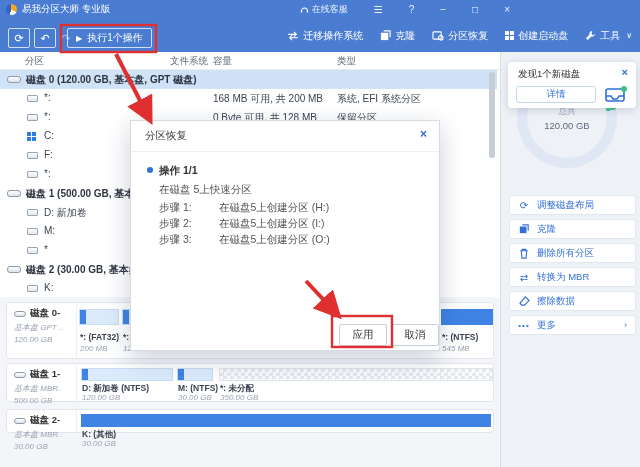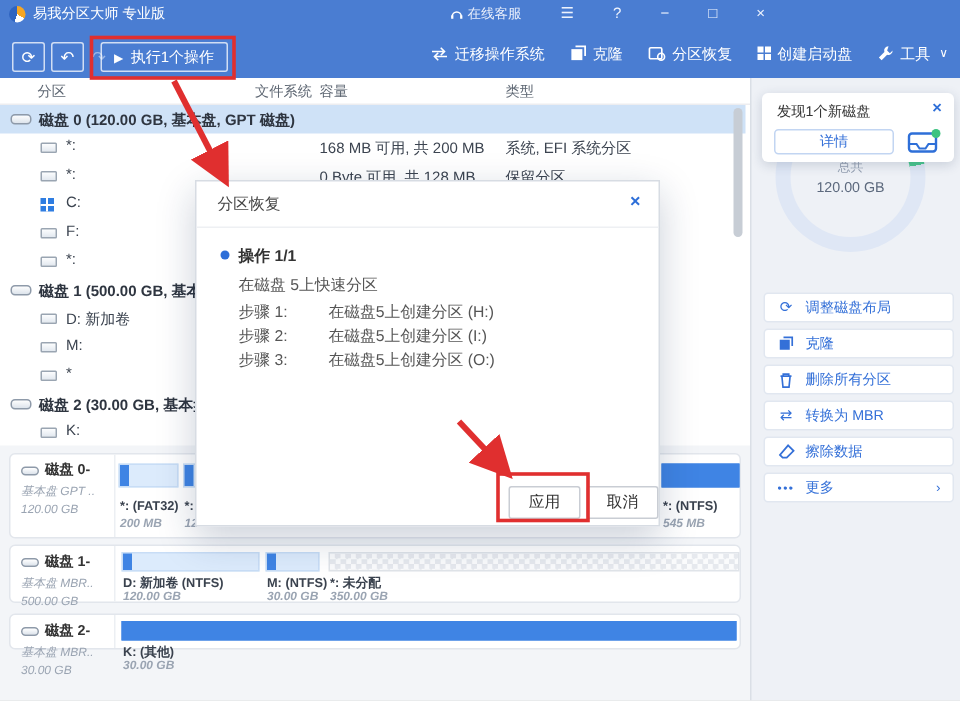--- a/index.html
+++ b/index.html
@@ -74,21 +74,21 @@
   .cinfo { position:absolute; left:0; top:0; bottom:0; width:70px; border-right:1px solid #eceff3; padding:4px 0 0 7px; }
   .ci-name { font-size:9.5px; font-weight:bold; color:#333; display:flex; align-items:center; gap:4px; }
   .ci-disk { display:inline-block; width:12px; height:6px; border:1px solid #8e9aa9; border-radius:3px; background:linear-gradient(#fff,#dde4ec); }
   .ci-kind, .ci-size { font-size:8px; color:#9aa4b2; font-style:italic; margin-top:2px; }
   .part { position:absolute; }
   .pbar { position:absolute; left:0; top:0; height:13px; background:#dcebfc; border:1px solid #c8ddf6; }
   .pbar .cap { position:absolute; left:0; top:0; bottom:0; width:6px; background:#3f84e4; }
   .pbar.solid { background:#3f84e4; border-color:#3f84e4; }
   .pbar.unalloc { background:repeating-conic-gradient(#e6e9ee 0% 25%, #fafbfc 0% 50%) 0 0/7px 7px; border:1px solid #e0e4e9; }
   .plabel { position:absolute; left:1px; white-space:nowrap; font-size:8.5px; color:#3a424e; font-weight:bold; }
-  .psize { position:absolute; left:1px; white-space:nowrap; font-size:8px; color:#9aa4b2; font-style:italic;font-weight:bold; }
+  .psize { position:absolute; left:1px; white-space:nowrap; font-size:8px; color:#9aa4b2; font-style:italic; }
 
   .legend { position:absolute; left:0; top:449px; width:500px; display:flex; justify-content:center; gap:26px; font-size:9.5px; color:#555d68; }
   .leg { display:flex; align-items:center; gap:5px; }
   .sw { width:8px; height:8px; }
   .sw.blue { background:#3f84e4; }
   .sw.yellow { background:#c3d23c; }
   .sw.check { background:repeating-conic-gradient(#dfe3e9 0% 25%, #ffffff 0% 50%) 0 0/4px 4px; border:1px solid #e0e4e9; }
 
   
   .dialog { position:absolute; left:130px; top:120px; width:310px; height:231px; background:#fff;

